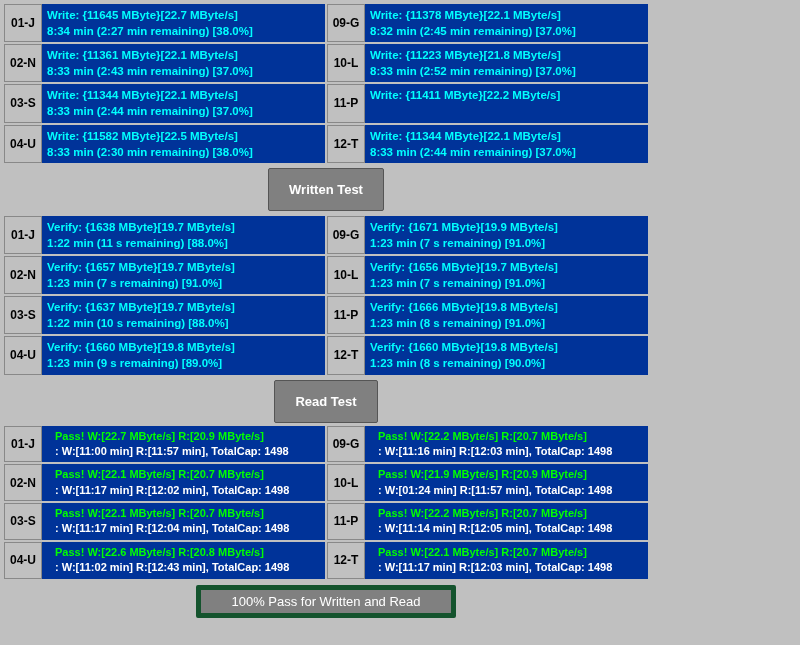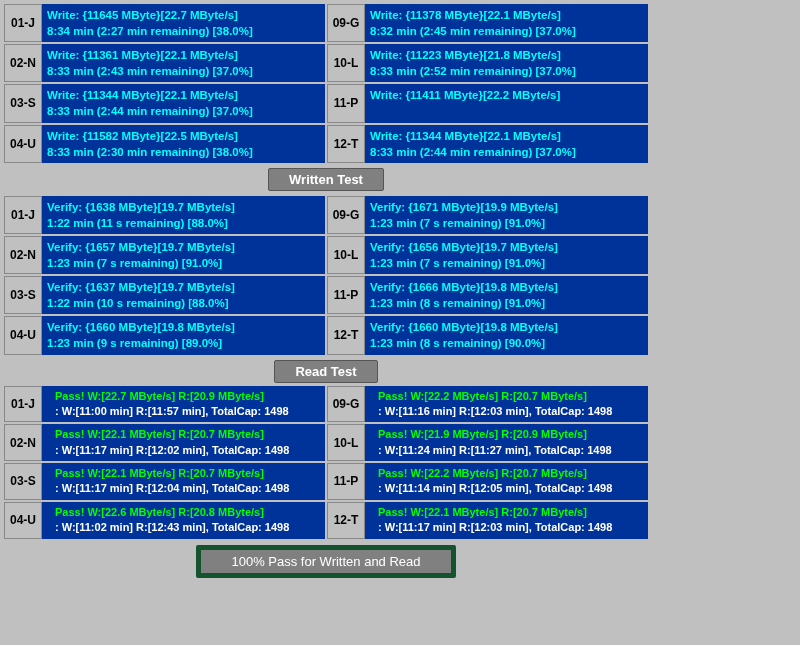--- a/index.html
+++ b/index.html
@@ -52,21 +52,21 @@
       display: flex;
       justify-content: center;
       align-items: center;
       margin: 3px 0;
     }
     .section-label {
       background: #808080;
       color: white;
       font-weight: bold;
       font-size: 13px;
-      padding: 3px 20px;
+      padding: 13px 20px;
       border-radius: 2px;
       border: 1px solid #555;
     }
     .left-half {
       display: flex;
       flex-direction: row;
       flex: 1;
     }
     .right-half {
       display: flex;
@@ -277,21 +277,21 @@
         <div class="cell-id">02-N</div>
         <div class="pass-cell">
           <div class="line1">Pass! W:[22.1 MByte/s] R:[20.7 MByte/s]</div>
           <div class="line2">: W:[11:17 min] R:[12:02 min], TotalCap: 1498</div>
         </div>
       </div>
       <div class="right-half">
         <div class="cell-id">10-L</div>
         <div class="pass-cell">
           <div class="line1">Pass! W:[21.9 MByte/s] R:[20.9 MByte/s]</div>
-          <div class="line2">: W:[11:24 min] R:[11:27 min], TotalCap: 1498</div>
+          <div class="line2">: W:[01:24 min] R:[11:57 min], TotalCap: 1498</div>
         </div>
       </div>
     </div>
         <div class="row-unit">
       <div class="left-half">
         <div class="cell-id">03-S</div>
         <div class="pass-cell">
           <div class="line1">Pass! W:[22.1 MByte/s] R:[20.7 MByte/s]</div>
           <div class="line2">: W:[11:17 min] R:[12:04 min], TotalCap: 1498</div>
         </div>

